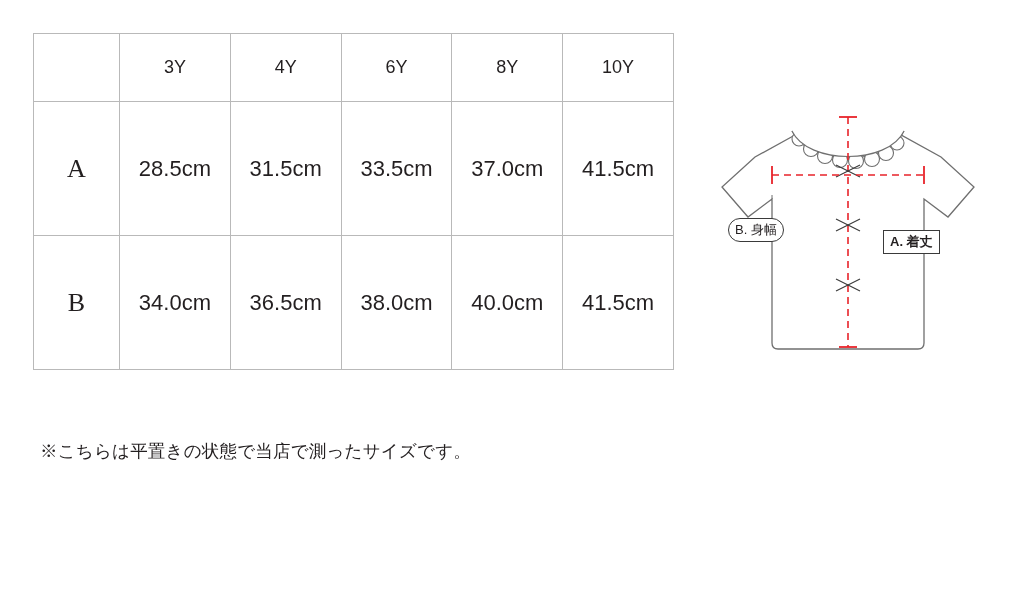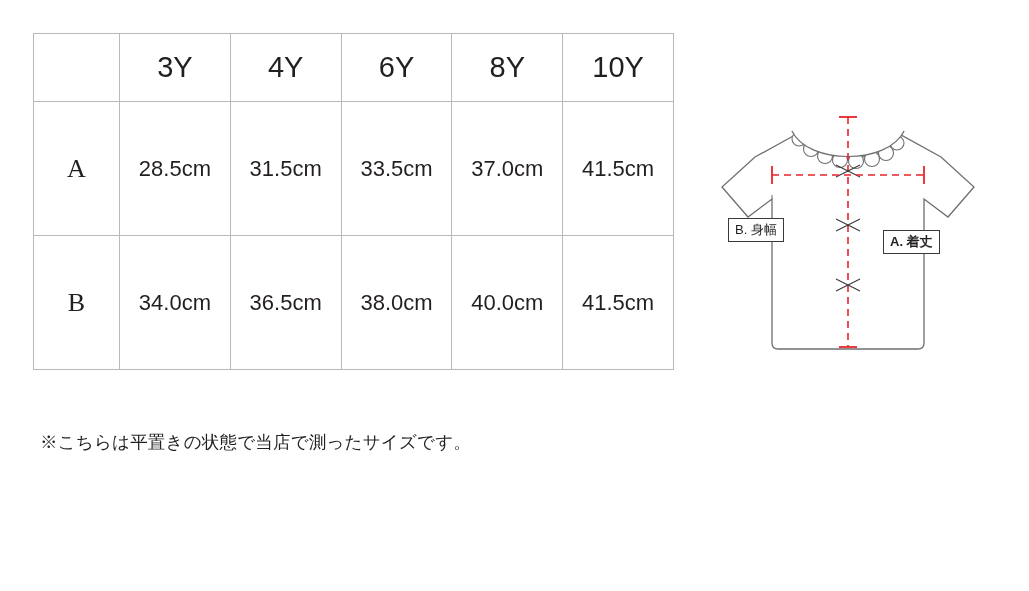--- a/index.html
+++ b/index.html
@@ -26,21 +26,21 @@
   }
   #size-table td, #size-table th {
     border: 1px solid #b9b9b9;
     text-align: center;
     vertical-align: middle;
     font-weight: normal;
     color: #231f20;
   }
   #size-table thead th {
     height: 65px;
-    font-size: 29px;
+    font-size: 18px;
   }
   #size-table tbody td {
     height: 131px;
     font-size: 22px;
   }
   #size-table .rowhead {
     font-size: 26px;
     font-family: "Liberation Serif", serif;
   }
   #size-table .corner {
@@ -61,33 +61,33 @@
   #notes {
     position: absolute;
     left: 40px;
     top: 425px;
     width: 800px;
     font-size: 17.5px;
     line-height: 1.95;
     color: #231f20;
     letter-spacing: 0.2px;
   }
-  .note-line { white-space: nowrap; }
+  .note-line { white-space: nowrap; margin-top: 9px; }
 
   .label-box {
     position: absolute;
     background: #ffffff;
     border: 1px solid #3a3a3a;
     font-size: 13px;
     color: #231f20;
     padding: 4px 6px 5px 6px;
     white-space: nowrap;
     line-height: 1;
   }
-  #label-b { left: 28px; top: 123px; }
+  #label-b { left: 28px; top: 123px; border-radius: 12px; }
   #label-a { left: 183px; top: 135px; font-weight: bold; }
 </style>
 </head>
 <body>
 
 <table id="size-table">
   <colgroup>
     <col class="c0">
       <col class="c1">
       <col class="c2">

